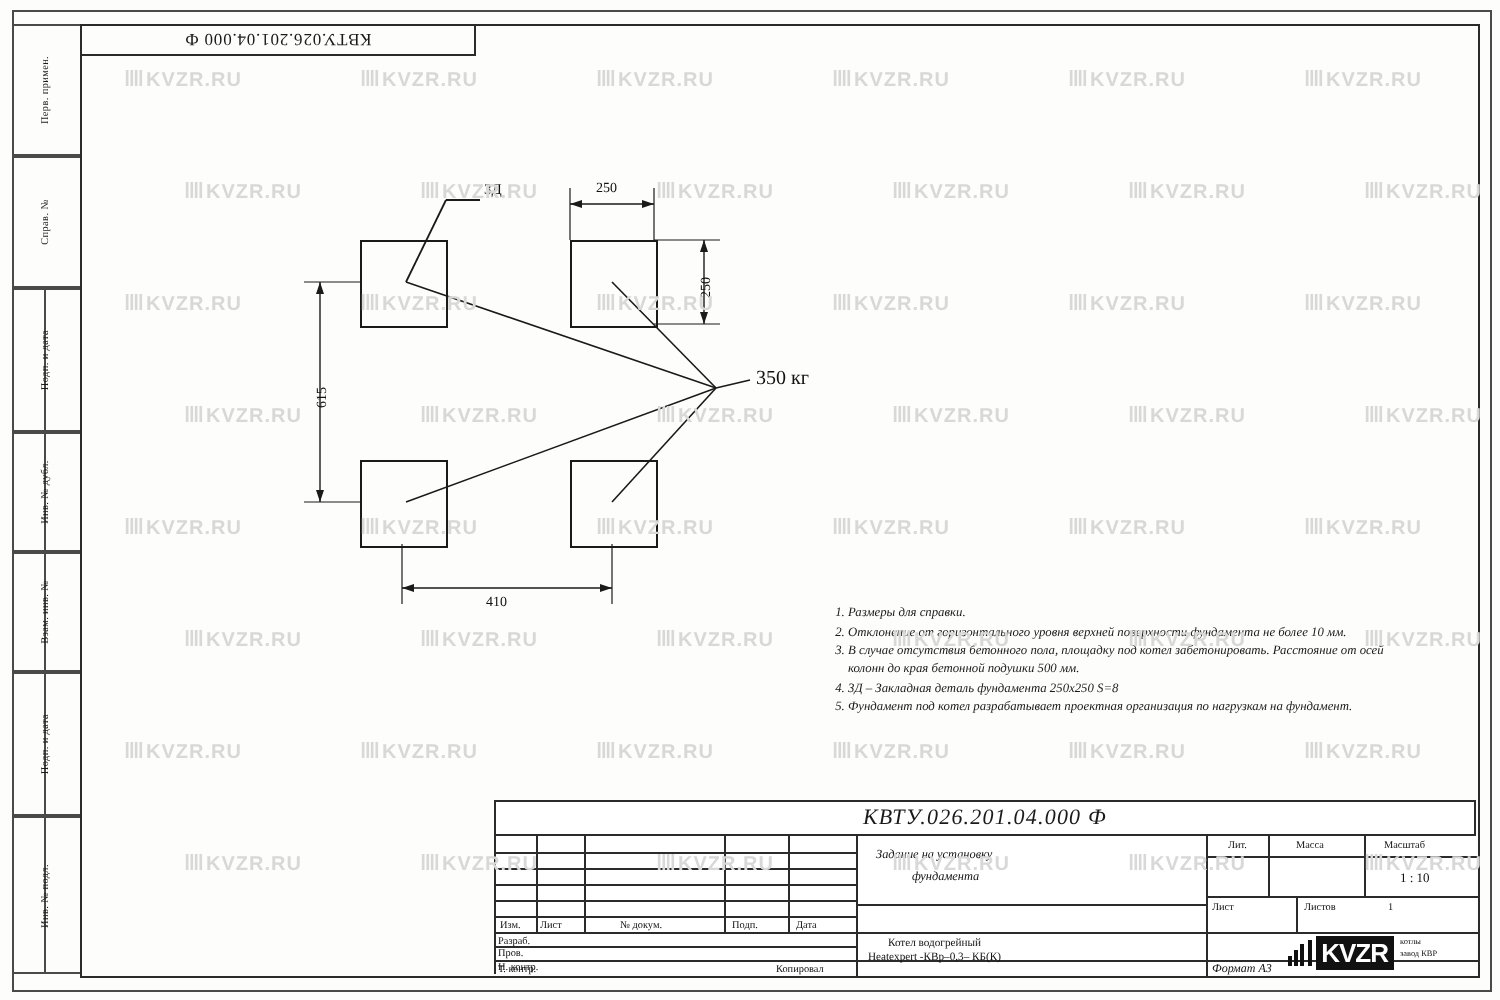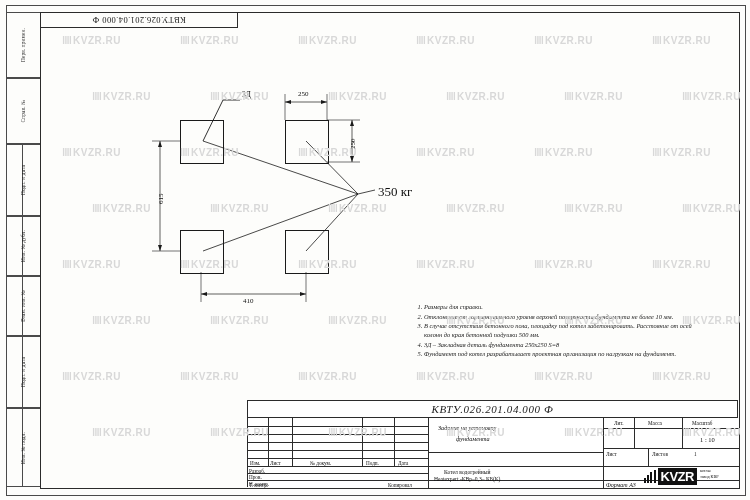--- a/index.html
+++ b/index.html
@@ -223,21 +223,21 @@
       <polygon points="161,282 167,280 167,284" fill="#1a1a1a"></polygon>
       <polygon points="266,282 260,280 260,284" fill="#1a1a1a"></polygon>
     </svg>
 
     <div class="dimtxt" style="left:258px;top:78px;">250</div>
     <div class="dimtxt vert" style="left:309px;top:137px;">250</div>
     <div class="dimtxt vert" style="left:117px;top:192px;">615</div>
     <div class="dimtxt" style="left:203px;top:285px;">410</div>
 
     <div class="dimtxt" style="left:202px;top:78px;font-size:7.5px;">3Д</div>
-    <div class="dimtxt" style="left:338px;top:172px;font-size:13px;">350 кг</div>
+    <div class="dimtxt" style="left:338px;top:172px;font-size:10px;">350 кг</div>
   </div>
 
   <div id="notes">
     <ol>
       <li>Размеры для справки.</li>
       <li>Отклонение от горизонтального уровня верхней поверхности фундамента не более 10 мм.</li>
       <li>В случае отсутствия бетонного пола, площадку под котел забетонировать. Расстояние от осей колонн до края бетонной подушки 500 мм.</li>
       <li>3Д – Закладная деталь фундамента 250х250 S=8</li>
       <li>Фундамент под котел разрабатывает проектная организация по нагрузкам на фундамент.</li>
     </ol>

